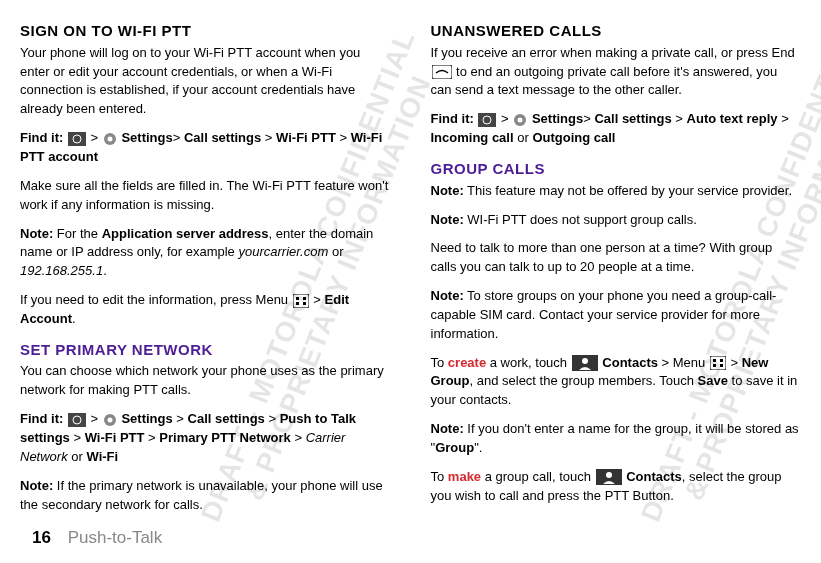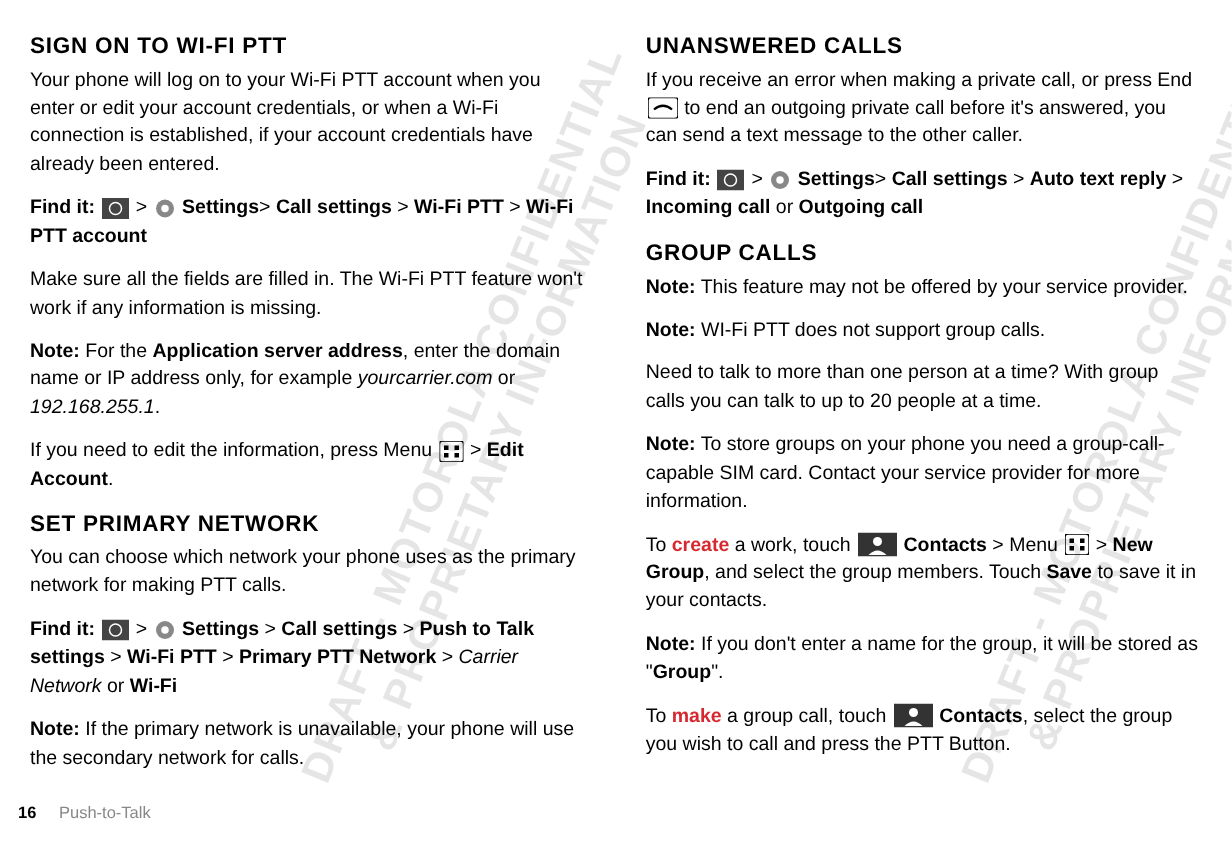--- a/index.html
+++ b/index.html
@@ -26,41 +26,41 @@
   .heading {
     font-family: Impact, 'Arial Black', sans-serif;
     font-weight: bold;
     font-size: 15px;
     letter-spacing: 0.5px;
     margin-bottom: 2px;
     color: #000;
     text-transform: uppercase;
   }
   .heading-red {
-    color: #000000;
+    color: #4c1d95;
   }
   .para {
     margin-bottom: 10px;
   }
   .b { font-weight: bold; text-align: center; }
   .i { font-style: italic; }
   .action-word { color: #d7282f; font-weight: bold; text-align: center; }
   .icon {
     display: inline-flex;
     align-items: center;
     justify-content: center;
     vertical-align: middle;
     margin: 0 1px;
   }
   .icon svg { display: block; }
   .footer {
     position: absolute;
     bottom: 12px;
-    left: 12px;
-    font-size: 11px;
+    left: 32px;
+    font-size: 17px;
     color: #888;
   }
   .footer .pnum { color: #000; font-weight: bold; margin-right: 12px; }
   .watermark {
     position: absolute;
     font-family: Impact, 'Arial Black', sans-serif;
     font-size: 28px;
     font-weight: bold;
     color: rgba(0,0,0,0.10);
     transform: rotate(-68deg);

